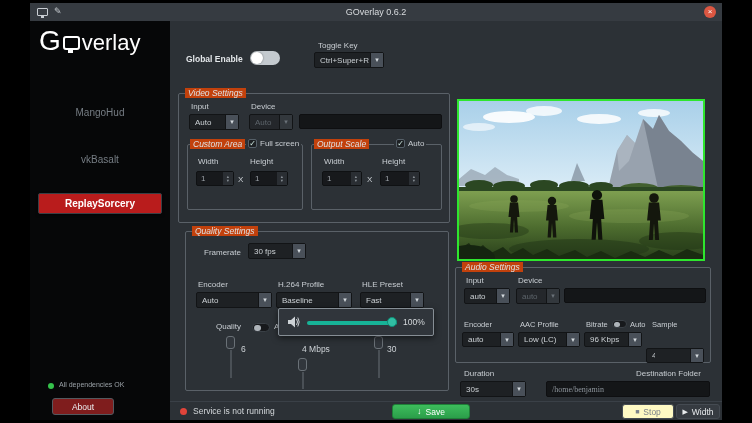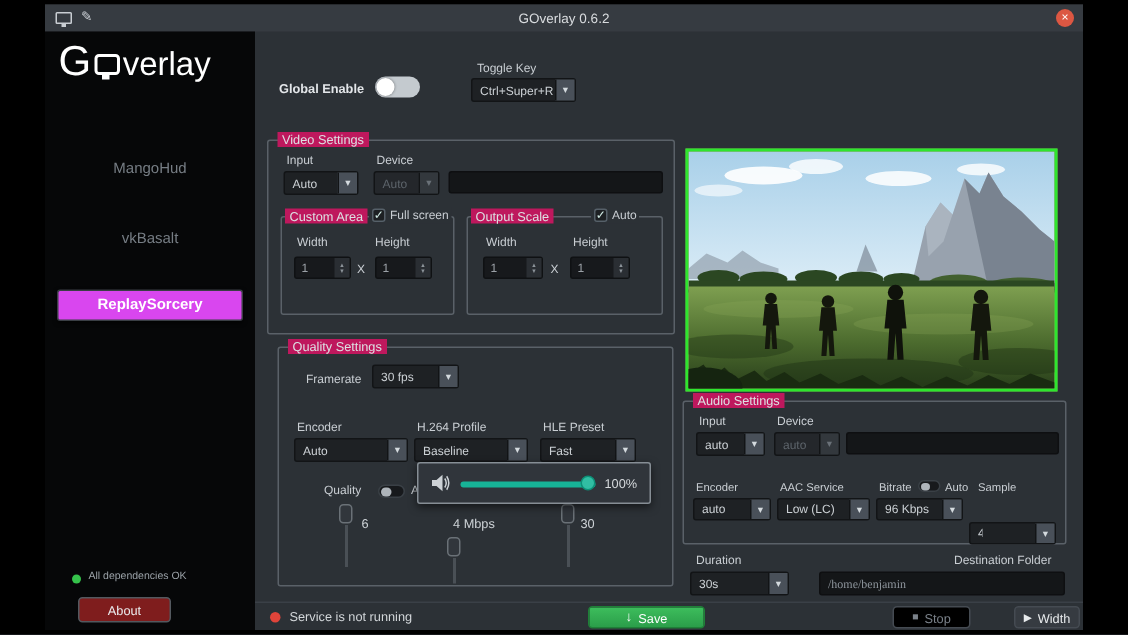--- a/index.html
+++ b/index.html
@@ -18,33 +18,33 @@
   .close-btn { position:absolute; right:6px; top:3px; width:12px; height:12px; border-radius:50%; background:#dc5742; color:#fff; font-size:8px; line-height:12px; text-align:center; cursor:default; }
 
   
   .sidebar { position:absolute; left:0; top:18px; width:140px; bottom:0; background:#060708; }
   .logo { position:absolute; left:9px; top:4px; color:#fff; display:flex; align-items:center; }
   .logo-g { font-size:28px; font-weight:400; }
   .logo-monitor { width:17px; height:14px; border:2.5px solid #fff; border-radius:3px; margin:3px 2px 0 2px; position:relative; }
   .logo-monitor:after { content:""; position:absolute; left:3px; bottom:-5px; width:5px; height:3px; background:#fff; }
   .logo-rest { font-size:22px; font-weight:400; margin-top:3px; }
   .nav-item { position:absolute; left:0; width:140px; text-align:center; font-size:10px; color:#767d84; }
-  .nav-active { position:absolute; left:8px; width:124px; height:21px; background:#d946ef; border:1px solid #3a3f45; border-radius:2px; box-shadow:0 1px 3px rgba(0,0,0,.7); color:#fff; font-weight:bold; font-size:10px; display:flex; align-items:center; justify-content:center; }
+  .nav-active { position:absolute; left:8px; width:124px; height:21px; background:#b91c1c; border:1px solid #3a3f45; border-radius:2px; box-shadow:0 1px 3px rgba(0,0,0,.7); color:#fff; font-weight:bold; font-size:10px; display:flex; align-items:center; justify-content:center; }
   .dep-dot { position:absolute; left:18px; top:362px; width:6px; height:6px; border-radius:50%; background:#35c24b; }
   .dep-text { position:absolute; left:29px; top:360px; font-size:7px; color:#9aa1a7; }
   .about-btn { position:absolute; left:22px; top:377px; width:62px; height:17px; background:#7f1d1d; border:1px solid #53595f; border-radius:3px; color:#eceef0; font-size:8.5px; display:flex; align-items:center; justify-content:center; }
 
   
   .main { position:absolute; left:140px; top:18px; right:0; bottom:0; }
   .lbl { position:absolute; font-size:8px; color:#c9ced3; white-space:nowrap; }
   .lbl-b { font-weight:bold; color:#e3e6e9; font-size:8.5px; }
   .lbl-sm { font-size:7.5px; }
 
   .group { position:absolute; border:1px solid #5a6168; border-radius:2px; }
-  .group-title { position:absolute; top:-6px; left:6px; background:#be185d; padding:0 3px; font-size:8.5px; color:#dde0e3; white-space:nowrap; }
+  .group-title { position:absolute; top:-6px; left:6px; background:#c2410c; padding:0 3px; font-size:8.5px; color:#dde0e3; white-space:nowrap;font-style:italic; }
 
   .combo { position:absolute; height:16px; background:#1e2124; border:1px solid #121416; border-radius:2px; display:flex; align-items:center; font-size:8px; color:#ccd1d5; }
   .combo-val { padding-left:5px; flex:1; white-space:nowrap; overflow:hidden; }
   .combo-btn { width:13px; height:100%; background:#495059; color:#d4dade; display:flex; align-items:center; justify-content:center; font-size:7px; border-left:1px solid #121416; flex:none; }
   .combo.disabled { background:#24272b; }
   .combo.disabled .combo-val { color:#5d646b; }
   .combo.disabled .combo-btn { background:#33383d; color:#6a7178; }
 
   .spin { position:absolute; height:15px; background:#17191c; border:1px solid #0f1113; border-radius:2px; display:flex; align-items:center; font-size:8px; color:#9ba1a7; }
   .spin-val { flex:1; padding-left:4px; }
@@ -72,21 +72,21 @@
   .slider-val { position:absolute; font-size:8.5px; color:#ced3d7; white-space:nowrap; }
 
   .game-frame { position:absolute; left:287px; top:78px; width:248px; height:162px; border:2px solid #2ee62e; background:#7a9c4e; }
   .game-frame svg { display:block; }
 
   .footer { position:absolute; left:0; right:0; bottom:0; height:19px; border-top:1px solid #3a4047; }
   .status-dot { position:absolute; left:10px; top:6px; width:7px; height:7px; border-radius:50%; background:#e0443a; }
   .status-text { position:absolute; left:23px; top:4px; font-size:8.5px; color:#d3d7da; }
   .btn { position:absolute; border-radius:3px; display:flex; align-items:center; justify-content:center; gap:4px; font-size:8.5px; height:15px; top:2px; }
   .btn-save { left:222px; width:78px; background:linear-gradient(#3dbd5c,#2b9e4a); border:1px solid #1f8038; color:#fff; }
-  .btn-stop { left:425px; width:52px; background:#000000; border:1px solid #454b52; color:#7b828a; }
+  .btn-stop { left:452px; width:52px; background:#fef9c3; border:1px solid #454b52; color:#7b828a; }
   .btn-start { left:506px; width:44px; background:#363b41; border:1px solid #454b52; color:#e8ebed; }
   .icon-dl { font-size:9px; line-height:9px; }
   .icon-sq { font-size:7px; }
   .icon-pl { font-size:7px; }
 </style>
 </head>
 <body>
 
 <div class="app">
 
@@ -326,21 +326,21 @@
       <div class="lbl" style="left:62px; top:8px;">Device</div>
       <div class="combo disabled" style="left:60px; top:20px; width:44px;">
         <span class="combo-val">auto</span>
         <span class="combo-btn">▾</span>
       </div>
       <div class="field" style="left:108px; top:20px; width:142px;">
         <span></span>
       </div>
 
       <div class="lbl lbl-sm" style="left:8px; top:52px;">Encoder</div>
-      <div class="lbl lbl-sm" style="left:64px; top:52px;">AAC Service</div>
+      <div class="lbl lbl-sm" style="left:64px; top:52px;">AAC Profile</div>
       <div class="lbl lbl-sm" style="left:130px; top:52px;">Bitrate</div>
       <div class="toggle-mini" style="left:156px; top:52px; width:15px; height:8px;">
           <span class="knob" style="width:5.5px; height:5.5px;"></span>
         </div>
       <div class="lbl lbl-sm" style="left:174px; top:52px;">Auto</div>
       <div class="lbl lbl-sm" style="left:196px; top:52px;">Sample</div>
 
       <div class="combo" style="left:6px; top:64px; width:52px; height:15px;">
         <span class="combo-val">auto</span>
         <span class="combo-btn">▾</span>

